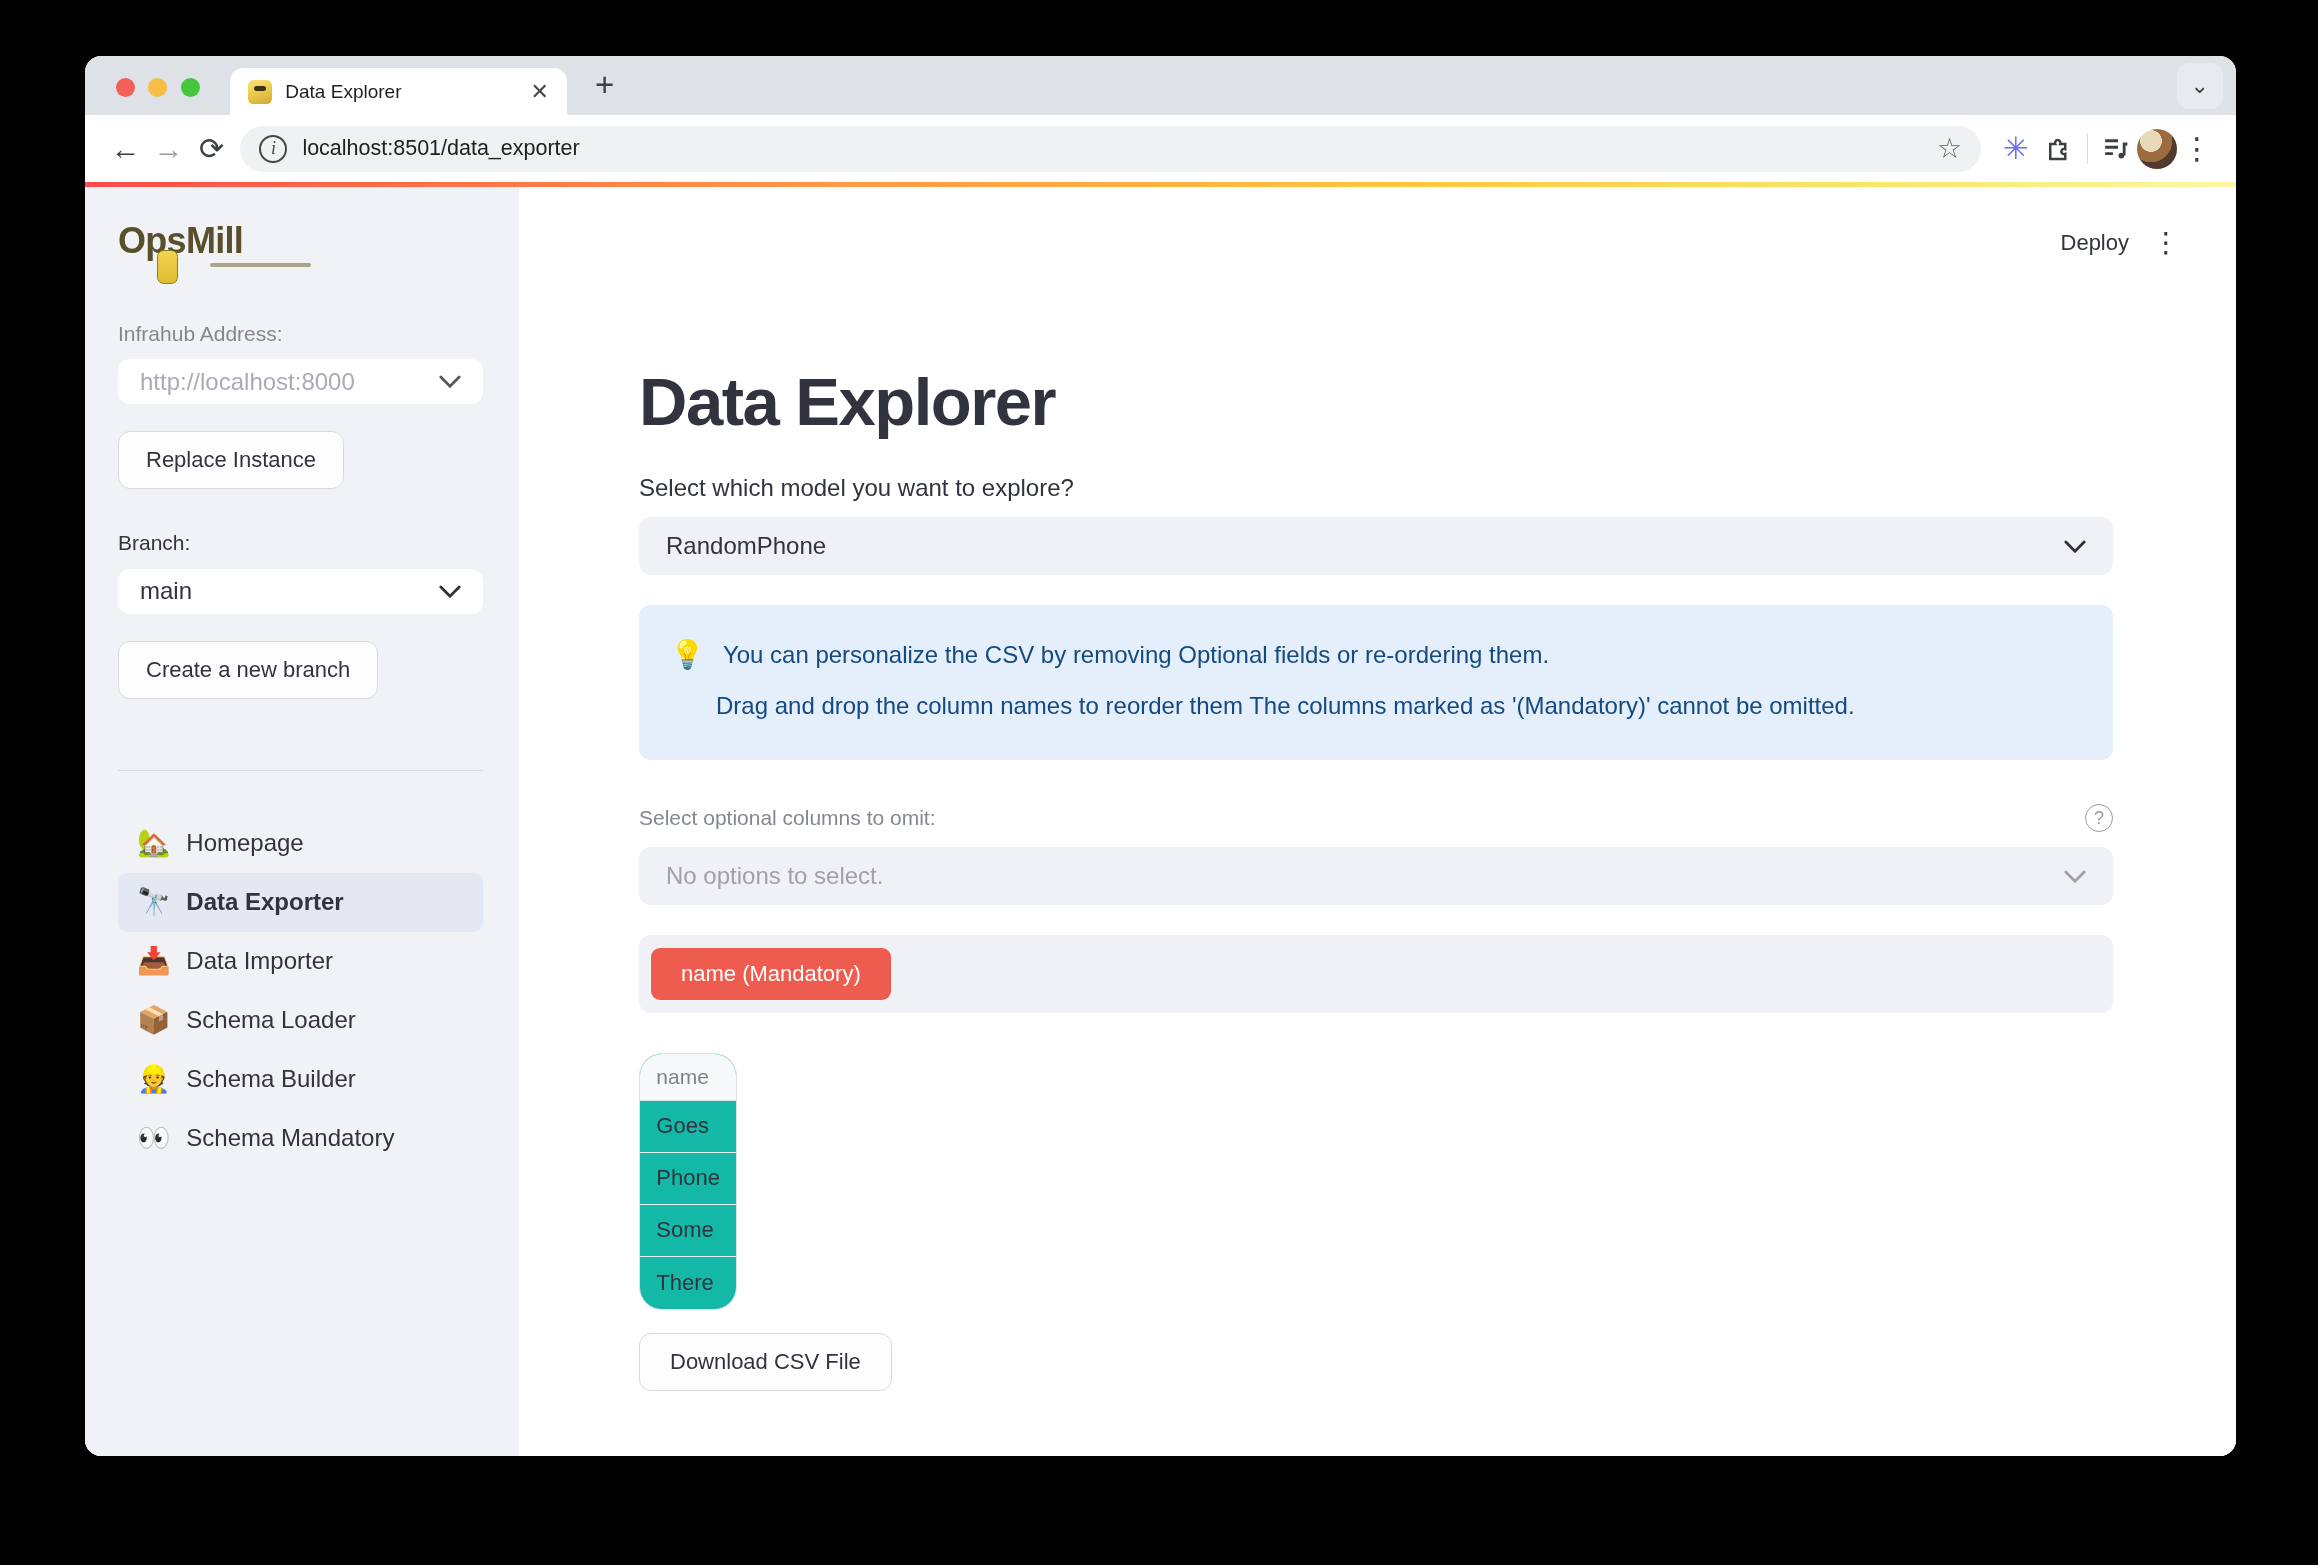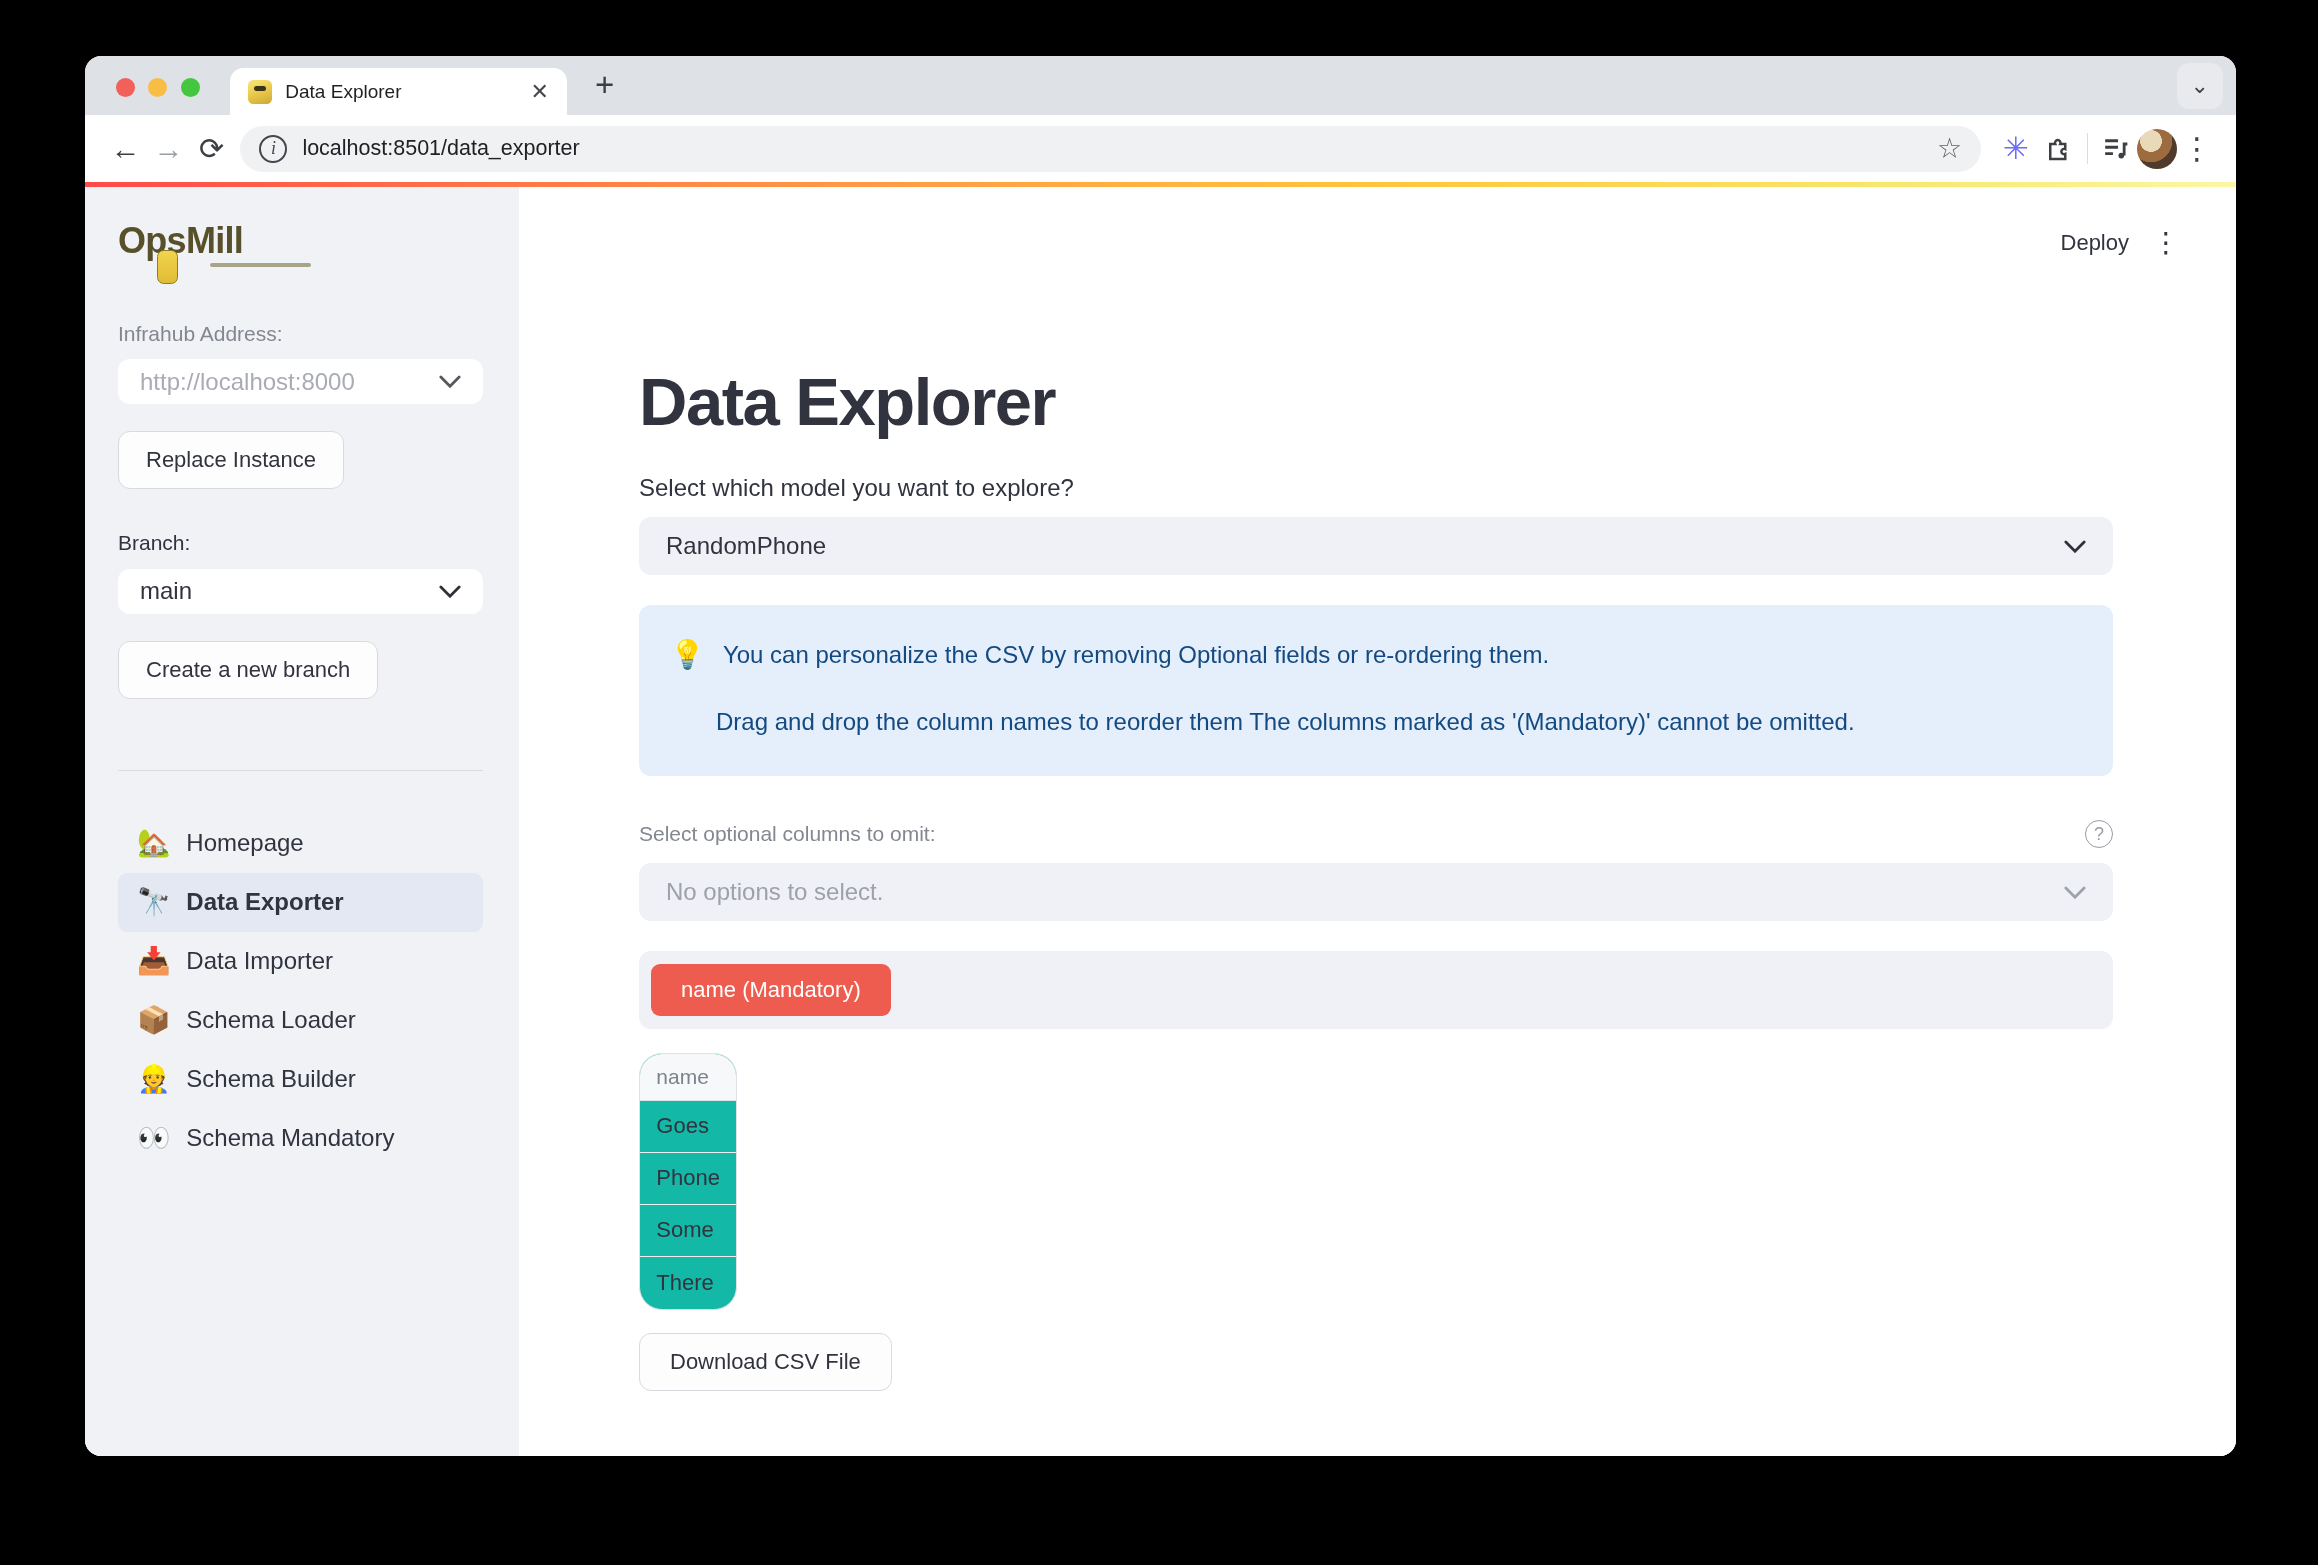--- a/index.html
+++ b/index.html
@@ -89,26 +89,26 @@
   h1.page-title{font-size:67px;font-weight:800;color:var(--text-dark);letter-spacing:-1.5px;margin-bottom:34px}
   .field-label{font-size:24px;color:var(--text-dark);margin-bottom:15px}
   .select{height:58px;background:var(--widget-bg);border-radius:12px;display:flex;align-items:center;
     padding:0 27px;gap:6px;margin-bottom:30px}
   .select .val{flex:1;font-size:24px;color:var(--text-dark)}
   .select .val.placeholder{color:#9DA1AA}
   .infobox{background:var(--info-bg);border-radius:12px;padding:34px 31px 39px;margin-bottom:44px}
   .info-line1{display:flex;align-items:flex-start;gap:18px}
   .bulb{font-size:28px;line-height:31px;flex:none}
   .info-text{font-size:24px;color:var(--info-text);line-height:31px}
-  .info-line2{margin:36px 0 0 46px}
+  .info-line2{margin:20px 0 0 46px}
   .omit-row{display:flex;align-items:center;justify-content:space-between;margin-bottom:15px}
   .omit-label{font-size:21px;color:var(--label-gray)}
   .help{width:28px;height:28px;border-radius:50%;border:1.5px solid #979BA4;color:#979BA4;
     display:flex;align-items:center;justify-content:center;font-size:18px}
-  .pillbox{background:var(--widget-bg);border-radius:12px;padding:13.3px 12px;margin-bottom:24px}
+  .pillbox{background:var(--widget-bg);border-radius:12px;padding:13.3px 12px;margin-bottom:40px}
   .pill{display:inline-block;background:var(--pill-red);color:#fff;border-radius:9px;
     padding:12.6px 30px;font-size:22px}
   .mini-table{display:inline-block;border:1.5px solid #E0E2E7;border-radius:23px;overflow:hidden;
     margin-bottom:20px;background:#14b8a6}
   .mini-table .th{height:47px;background:#F7F8FA;display:flex;align-items:center;padding:0 16.3px;
     font-size:21px;color:#7E828C;border-bottom:1.5px solid #E0E2E7;min-width:74px}
   .mini-table .td{height:52px;display:flex;align-items:center;padding:0 16.3px;font-size:22px;
     color:var(--text-dark);border-bottom:1.5px solid #ECEDF0;min-width:74px}
   .mini-table .td:last-child{border-bottom:none}
   .download-btn{margin-top:0;height:58px;padding:0 30px}

